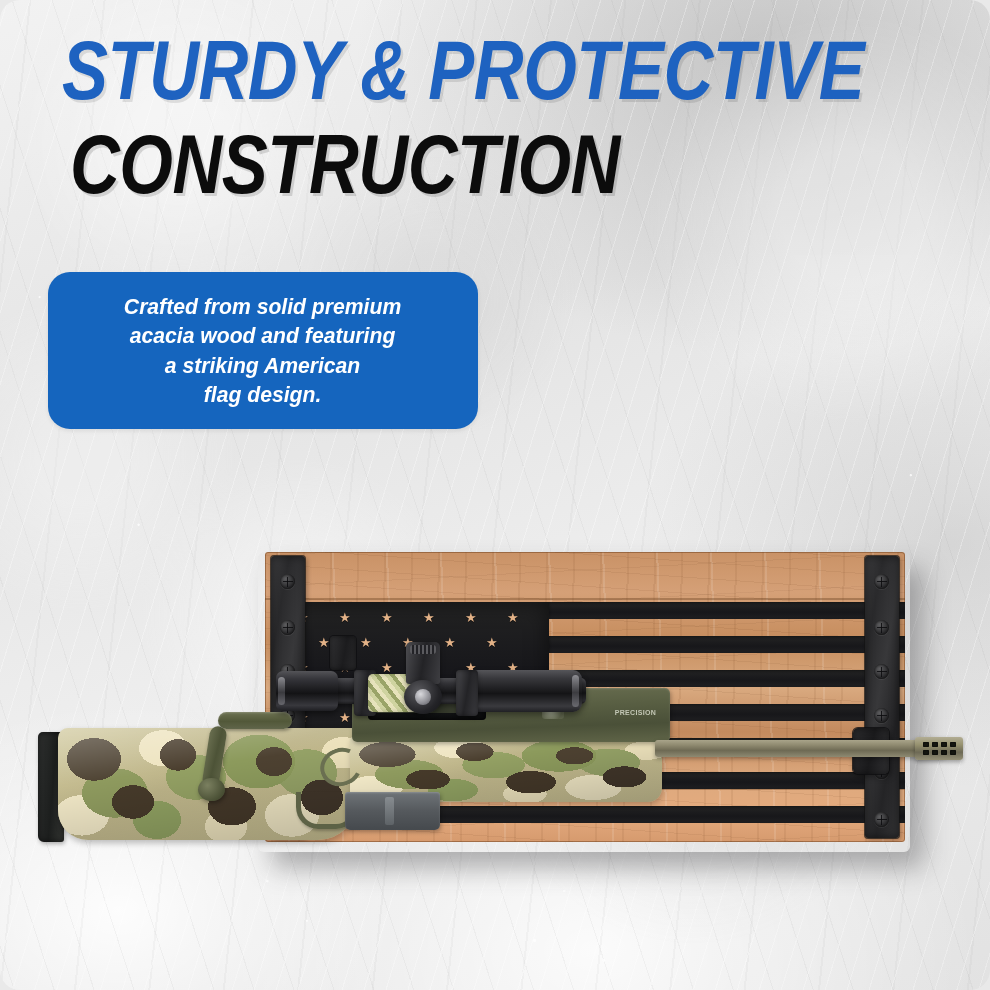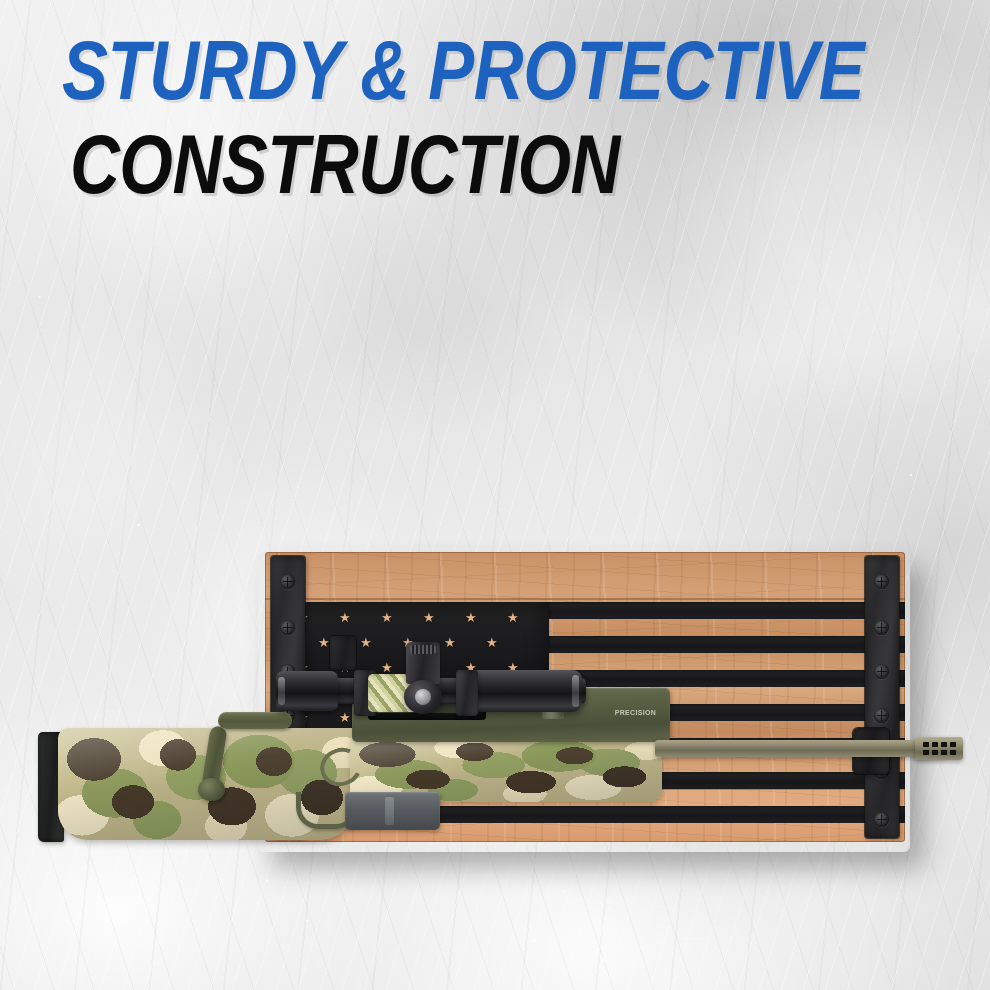--- a/index.html
+++ b/index.html
@@ -1,21 +1,21 @@
 <!DOCTYPE html>
 <html><head>
 <meta charset="utf-8">
 <style>
   html,body{margin:0;padding:0;}
   body{
     width:990px;height:990px;overflow:hidden;
     font-family:"Liberation Sans",sans-serif;
     background:#e9e9e9;
   }
-  #stage{position:relative;width:990px;height:990px;overflow:hidden;}
+  #stage{position:relative;width:990px;height:990px;overflow:hidden;border-radius:20px;}
 
   
   .bg{position:absolute;inset:0;background:
       radial-gradient(ellipse 70% 50% at 78% 6%, rgba(150,150,150,.45), rgba(150,150,150,0) 60%),
       radial-gradient(ellipse 40% 30% at 12% 92%, rgba(255,255,255,.9), rgba(255,255,255,0) 70%),
       radial-gradient(ellipse 55% 40% at 60% 96%, rgba(255,255,255,.85), rgba(255,255,255,0) 70%),
       radial-gradient(ellipse 45% 35% at 96% 55%, rgba(160,160,160,.3), rgba(160,160,160,0) 70%),
       linear-gradient(165deg,#f2f2f2 0%,#e4e4e4 35%,#eeeeee 60%,#e2e2e2 100%);}
   .bg-scratch{position:absolute;inset:0;opacity:.5;background:
      repeating-linear-gradient(107deg, rgba(255,255,255,0) 0 7px, rgba(255,255,255,.55) 7px 8px, rgba(255,255,255,0) 8px 21px),
@@ -230,20 +230,23 @@
   <div class="bg"></div>
   <div class="bg-scratch"></div>
   <div class="bg-mottle"></div>
   <div class="bg-speck"></div>
 
   <div class="headline">
     <div class="hl-line hl1">STURDY &amp; PROTECTIVE</div>
     <div class="hl-line hl2">CONSTRUCTION</div>
   </div>
 
+  <div class="callout" id="callout-left">
+    <p><span>Crafted from solid premium</span><br><span>acacia wood and featuring</span><br><span>a striking American</span><br><span>flag design.</span></p>
+  </div>
 
   <div class="scene">
     <div class="scene-shadow"></div>
 
     <div class="plaque">
       <div class="grain"></div>
       <div class="plank-seam" style="top:46px"></div>
       <div class="plank-seam" style="top:188px"></div>
       <div class="plank-seam" style="top:236px"></div>
 

